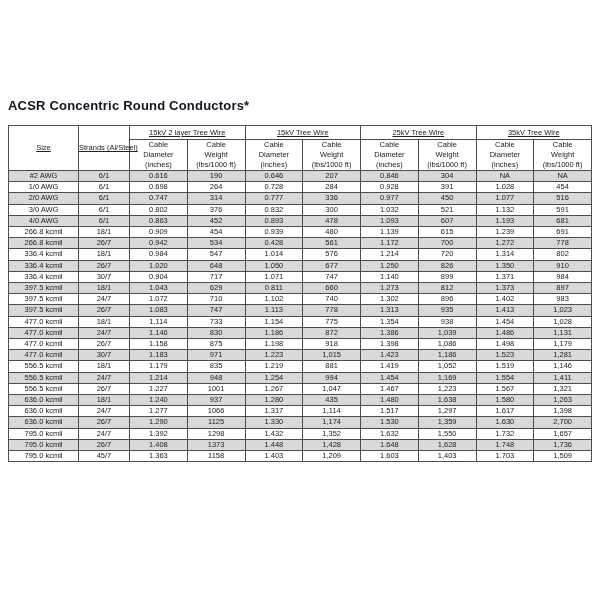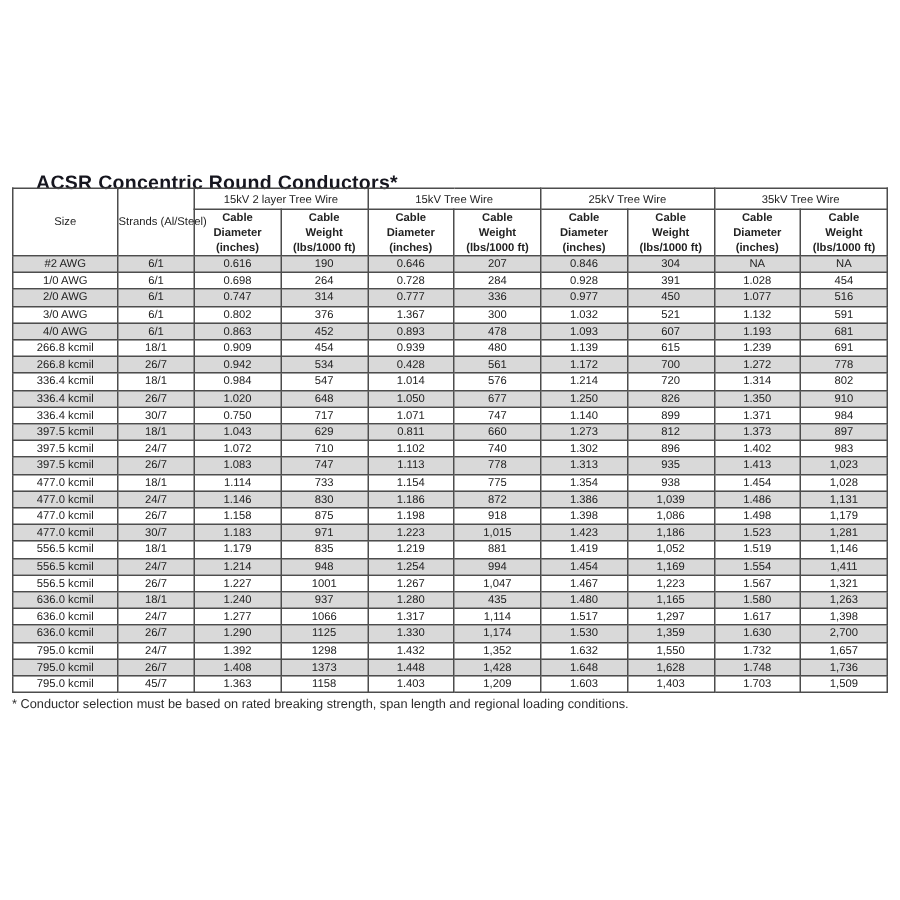--- a/index.html
+++ b/index.html
@@ -5,37 +5,37 @@
   html, body { margin: 0; padding: 0; background: #ffffff; }
   .page {
     position: relative;
     width: 600px; height: 600px;
     background: #ffffff;
     font-family: "Liberation Sans", sans-serif;
     overflow: hidden;
     color: var(--text, #222);
   }
   .title {
-    position: absolute; left: 8px; top: 98px; margin: 16px;
+    position: absolute; left: 8px; top: 98px; margin: 0;
     font-size: 13px; font-weight: bold; color: var(--title-color, #15151e);
     letter-spacing: 0.2px;
   }
   table.conductors {
     position: absolute; left: 8px; top: 125px;
     width: 584px;
     border-collapse: collapse; table-layout: fixed;
     font-size: 7.5px; color: var(--text, #222);
   }
   table.conductors th, table.conductors td {
     border: 1px solid var(--border, #4d4d4d);
     text-align: center; vertical-align: middle;
     padding: 0; font-weight: normal;
   }
-  thead tr.groups th { height: 13px; white-space: nowrap; }
-  thead tr.subs th { height: 30px; white-space: pre-line; line-height: 1.3; font-weight: bold; }
+  thead tr.groups th { height: 13px; white-space: nowrap; text-decoration: underline; }
+  thead tr.subs th { height: 30px; white-space: pre-line; line-height: 1.3; }
   th.rowhead { white-space: pre-line; line-height: 1.3; margin-left: 36px; }
   tbody td { height: 10.2px; line-height: 10.2px; white-space: nowrap; }
   tbody tr:nth-child(odd) { background: var(--shade, #d9d9d9); }
   .footnote {
     position: absolute; left: 8px; top: 464px; margin: 0;
     font-size: 8.5px; color: #2b2b2b;
   }
 </style>
 </head>
 <body>
@@ -128,21 +128,21 @@
           <td>0.977</td>
           <td>450</td>
           <td>1.077</td>
           <td>516</td>
         </tr>
         <tr>
           <td>3/0 AWG</td>
           <td>6/1</td>
           <td>0.802</td>
           <td>376</td>
-          <td>1.367</td>
+          <td>0.832</td>
           <td>300</td>
           <td>1.032</td>
           <td>521</td>
           <td>1.132</td>
           <td>591</td>
         </tr>
         <tr>
           <td>4/0 AWG</td>
           <td>6/1</td>
           <td>0.863</td>
@@ -198,21 +198,21 @@
           <td>1.050</td>
           <td>677</td>
           <td>1.250</td>
           <td>826</td>
           <td>1.350</td>
           <td>910</td>
         </tr>
         <tr>
           <td>336.4 kcmil</td>
           <td>30/7</td>
-          <td>0.750</td>
+          <td>0.904</td>
           <td>717</td>
           <td>1.071</td>
           <td>747</td>
           <td>1.140</td>
           <td>899</td>
           <td>1.371</td>
           <td>984</td>
         </tr>
         <tr>
           <td>397.5 kcmil</td>
@@ -335,21 +335,21 @@
           <td>1,321</td>
         </tr>
         <tr>
           <td>636.0 kcmil</td>
           <td>18/1</td>
           <td>1.240</td>
           <td>937</td>
           <td>1.280</td>
           <td>435</td>
           <td>1.480</td>
-          <td>1,165</td>
+          <td>1,638</td>
           <td>1.580</td>
           <td>1,263</td>
         </tr>
         <tr>
           <td>636.0 kcmil</td>
           <td>24/7</td>
           <td>1.277</td>
           <td>1066</td>
           <td>1.317</td>
           <td>1,114</td>
@@ -402,14 +402,13 @@
           <td>1.403</td>
           <td>1,209</td>
           <td>1.603</td>
           <td>1,403</td>
           <td>1.703</td>
           <td>1,509</td>
         </tr>
       </tbody>
   </table>
 
-  <p class="footnote">* Conductor selection must be based on rated breaking strength, span length and regional loading conditions.</p>
 </div>
 
 </body></html>

